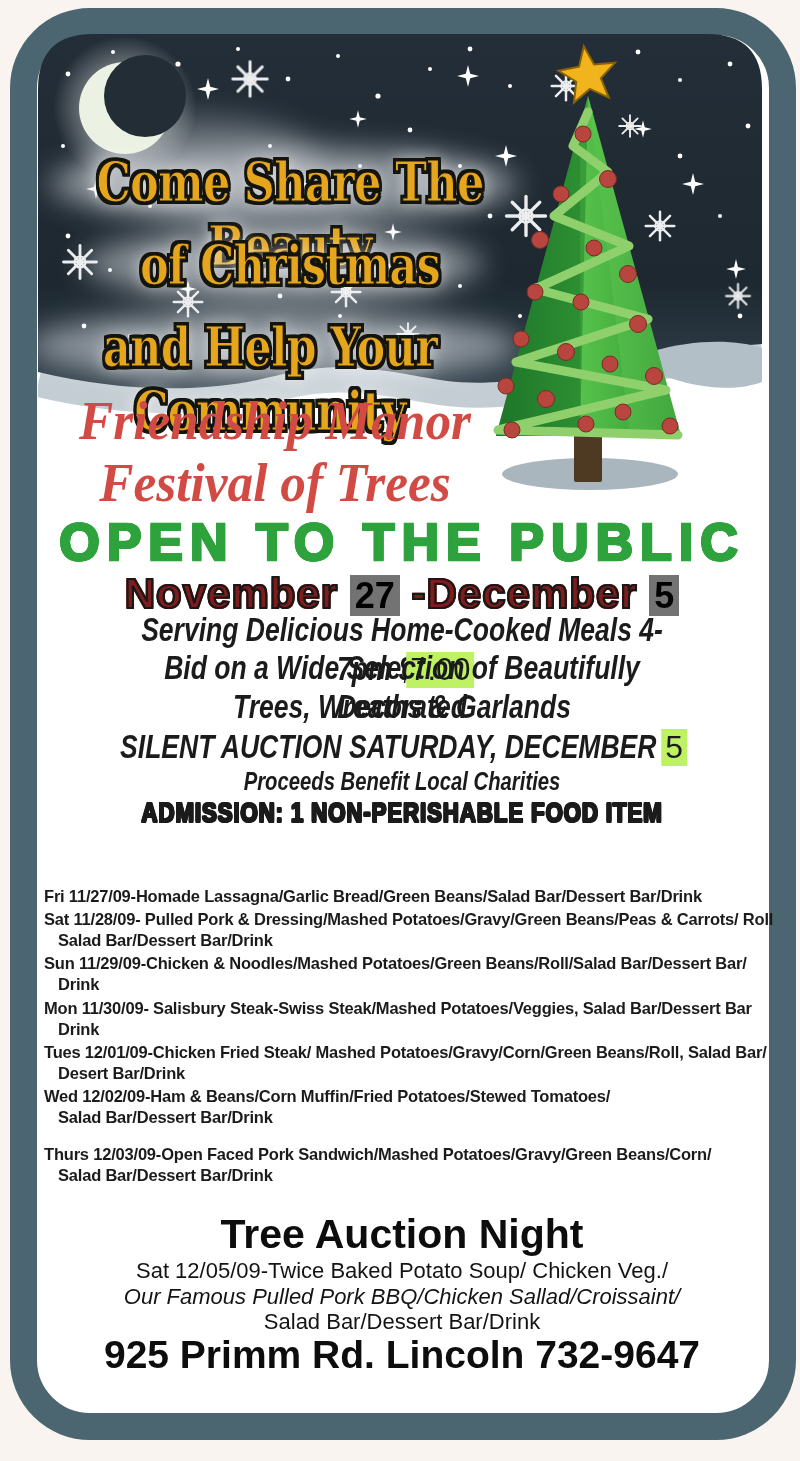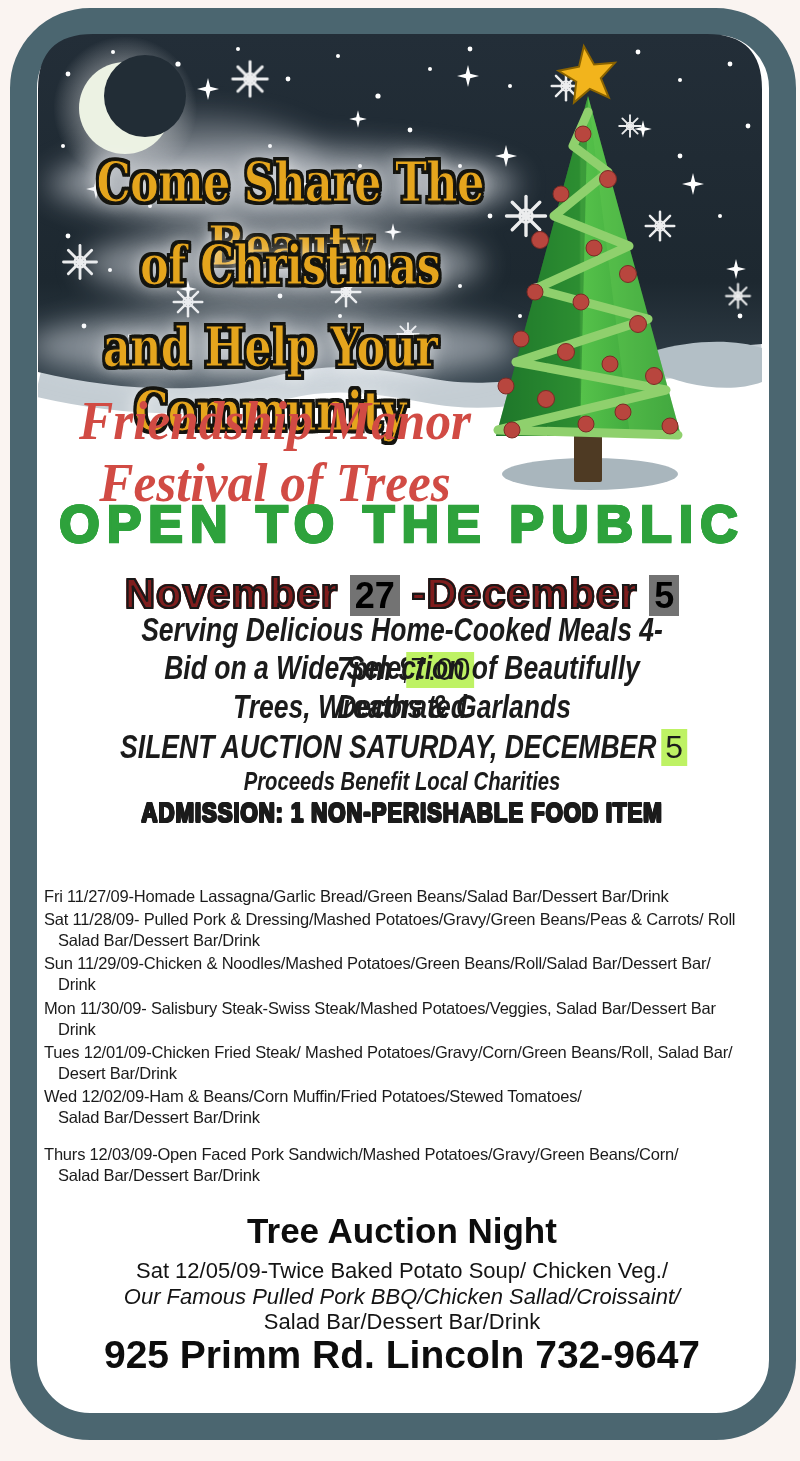--- a/index.html
+++ b/index.html
@@ -26,21 +26,21 @@
   .plainnum{font-family:"Liberation Sans",sans-serif;font-weight:bold;-webkit-text-stroke:0px transparent;
             text-shadow:none;background:#737373;padding:0 5px;letter-spacing:0;}
   .cond{font-weight:bold;font-style:italic;color:#1b1b1b;transform:scaleX(.78);}
   .condU{font-weight:bold;color:#1b1b1b;transform:scaleX(.8);letter-spacing:1px;}
   .num-in{display:inline-block;transform:scaleX(1.28);font-style:normal;font-weight:normal;
           background:#bef264;padding:0 4px;}
   .menu-red{font-weight:bold;color:#d15147;-webkit-text-stroke:3px #d15147;letter-spacing:11px;}
   .dash{display:inline-block;-webkit-text-stroke:4px #d15147;transform:scaleX(1.6);
         margin:0 14px;letter-spacing:0;}
   .menu-list{position:absolute;left:44px;top:886px;width:750px;font-size:16.5px;line-height:21px;
-             letter-spacing:-.2px;color:#1b1b1b;text-align:left;white-space:nowrap;}
+             letter-spacing:-.2px;color:#1b1b1b;text-align:left;white-space:nowrap;font-weight:bold;}
   .menu-entry{margin-bottom:2px;}
   .m2{padding-left:14px;}
   .big-bold{font-weight:bold;color:#0d0d0d;}
   .finale{font-size:22px;line-height:25.5px;color:#141414;}
 </style>
 </head>
 <body>
 
 <div class="page">
 
@@ -196,21 +196,21 @@
     </g>
   </svg>
 
   <div class="abs gold" style="left:40px;top:150px;width:500px;font-size:54px;">Come Share The Beauty</div>
   <div class="abs gold" style="left:40px;top:233px;width:500px;font-size:54px;">of Christmas</div>
   <div class="abs gold" style="left:20px;top:315px;width:500px;font-size:54px;">and Help Your Community</div>
 
   <div class="abs redtitle" style="left:55px;top:390px;width:440px;font-size:54px;">Friendship Manor</div>
   <div class="abs redtitle" style="left:55px;top:452px;width:440px;font-size:54px;">Festival of Trees</div>
 
-  <div class="abs green-open fat" style="left:40px;top:494px;width:724px;font-size:52px;">OPEN TO THE PUBLIC</div>
+  <div class="abs green-open fat" style="left:40px;top:512px;width:724px;font-size:52px;">OPEN TO THE PUBLIC</div>
 
   <div class="abs" style="left:40px;top:570px;width:724px;font-size:42px;">
     <span class="heavy-black fat">November</span>
     <span class="plainnum" style="font-size:36px;">27</span>
     <span class="heavy-black fat">-December</span>
     <span class="plainnum" style="font-size:36px;">5</span>
   </div>
 
   <div class="abs cond" style="left:40px;top:610px;width:724px;font-size:34px;">
     <span>Serving Delicious Home-Cooked Meals 4-7pm $</span><span class="num-in" style="font-size:31px;">7.00</span>
@@ -252,21 +252,21 @@
     <div class="menu-entry">
       <div>Wed 12/02/09-Ham &amp; Beans/Corn Muffin/Fried Potatoes/Stewed Tomatoes/</div>
       <div class="m2">Salad Bar/Dessert Bar/Drink</div>
     </div>
     <div class="menu-entry" style="margin-top:16px;">
       <div>Thurs 12/03/09-Open Faced Pork Sandwich/Mashed Potatoes/Gravy/Green Beans/Corn/</div>
       <div class="m2">Salad Bar/Dessert Bar/Drink</div>
     </div>
   </div>
 
-  <div class="abs big-bold" style="left:40px;top:1211px;width:724px;font-size:35px;">Tree Auction Night</div>
+  <div class="abs big-bold" style="left:40px;top:1211px;width:724px;font-size:41px;">Tree Auction Night</div>
 
   <div class="abs finale" style="left:40px;top:1258px;width:724px;">Sat 12/05/09-Twice Baked Potato Soup/ Chicken Veg./</div>
   <div class="abs finale" style="left:40px;top:1284px;width:724px;font-style:italic;">Our Famous Pulled Pork BBQ/Chicken Sallad/Croissaint/</div>
   <div class="abs finale" style="left:40px;top:1309px;width:724px;">Salad Bar/Dessert Bar/Drink</div>
 
   <div class="abs big-bold" style="left:40px;top:1333px;width:724px;font-size:39px;">925 Primm Rd. Lincoln 732-9647</div>
 
 </div>
 
 </body></html>

